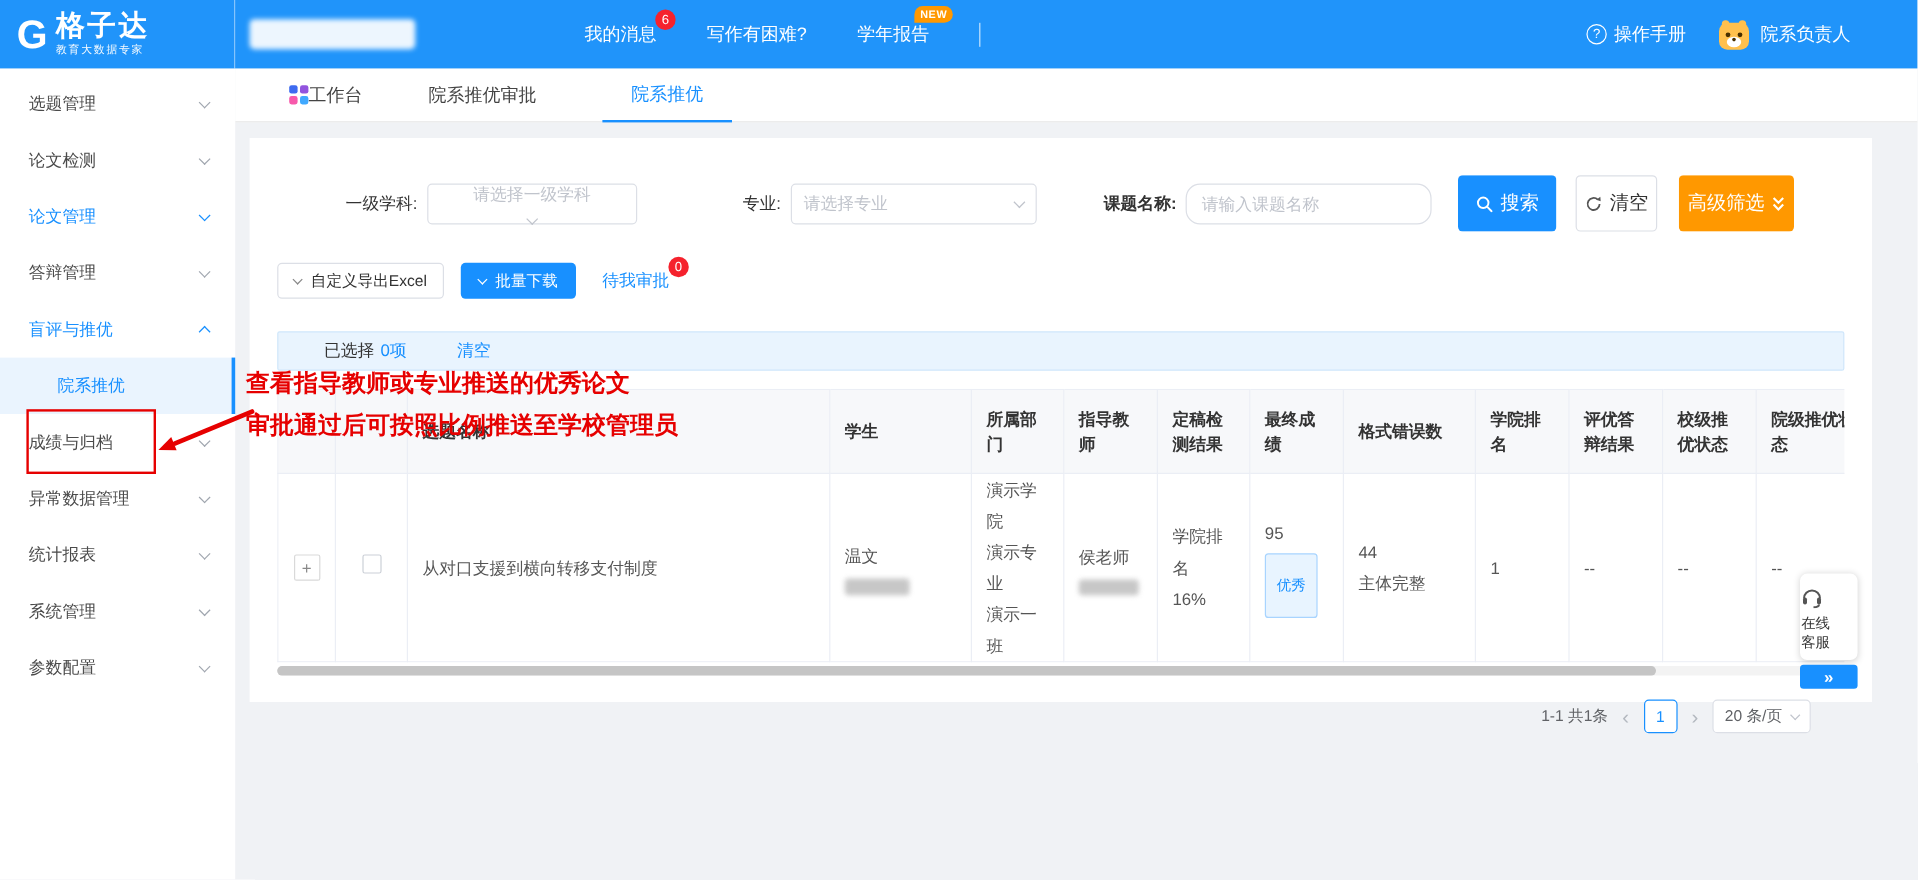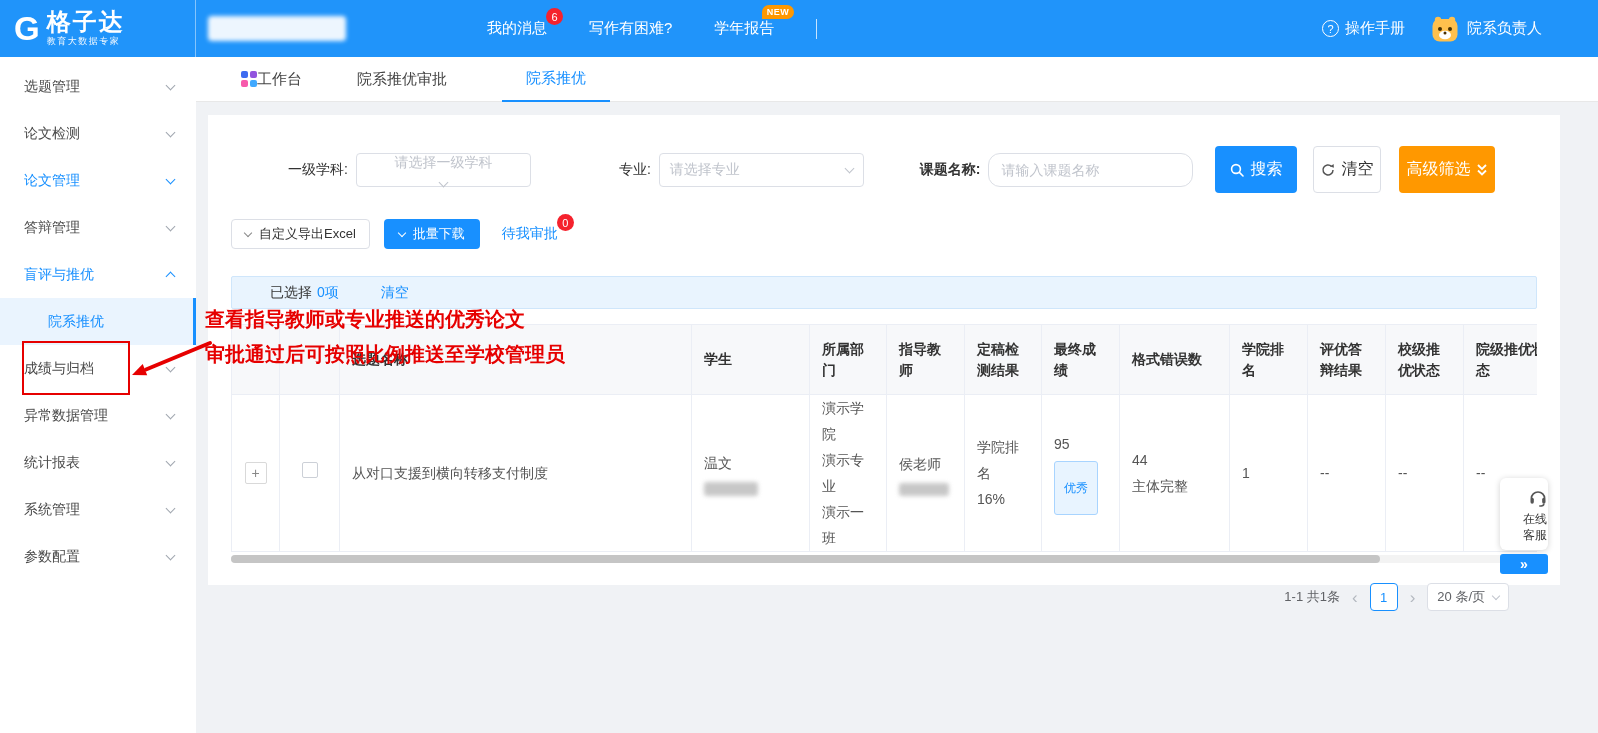--- a/index.html
+++ b/index.html
@@ -100,21 +100,21 @@
 
 
 .anno-line { position:absolute; color:#e60000; font-size:20px; font-weight:bold; z-index:50; white-space:nowrap; }
 #anno1 { left:205px; top:306px; }
 #anno2 { left:205px; top:341px; }
 .anno-rect { position:absolute; left:22px; top:341px; width:108px; height:54px; border:2px solid #e60000; z-index:50; pointer-events:none; }
 .anno-arrow { position:absolute; left:122px; top:333px; z-index:50; pointer-events:none; }
 
 
 .float-cs { position:absolute; right:50px; top:478px; width:48px; z-index:60; }
-.cs-card { background:#fff; border-radius:6px; box-shadow:0 1px 6px rgba(0,0,0,.18); padding:9px 0 7px; display:flex; flex-direction:column; align-items:flex-end; gap:4px; cursor:pointer; }
+.cs-card { background:#fff; border-radius:6px; box-shadow:0 1px 6px rgba(0,0,0,.18); padding:9px 0 7px; display:flex; flex-direction:column; align-items:flex-start; gap:4px; cursor:pointer; }
 .cs-text { font-size:12px; color:#333; text-align:center; line-height:16px; width:26px; word-break:break-all; }
 .cs-collapse { margin-top:4px; height:20px; background:#1890ff; border-radius:3px; color:#fff; display:flex; align-items:center; justify-content:center; font-size:14px; cursor:pointer; font-weight:bold; }
 </style>
 </head>
 <body>
 
 <header class="topbar">
   <div class="logo-area">
     <span class="logo-g">G</span>
     <div>

